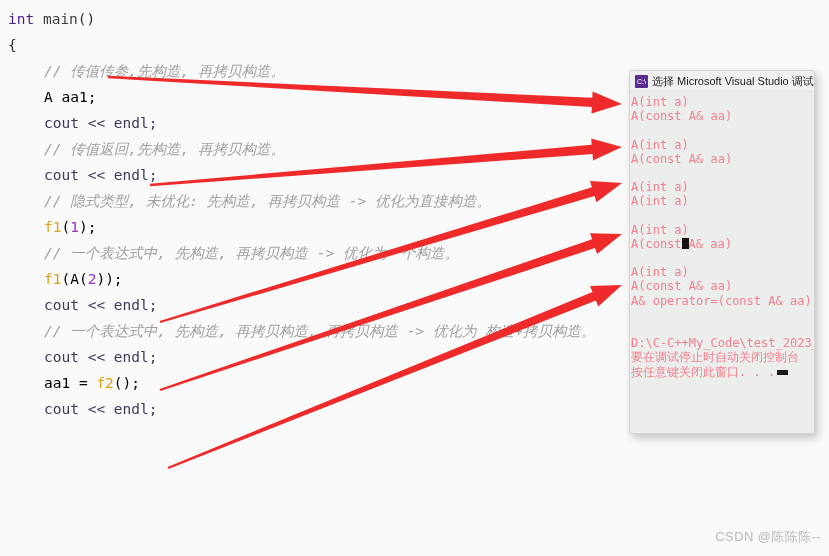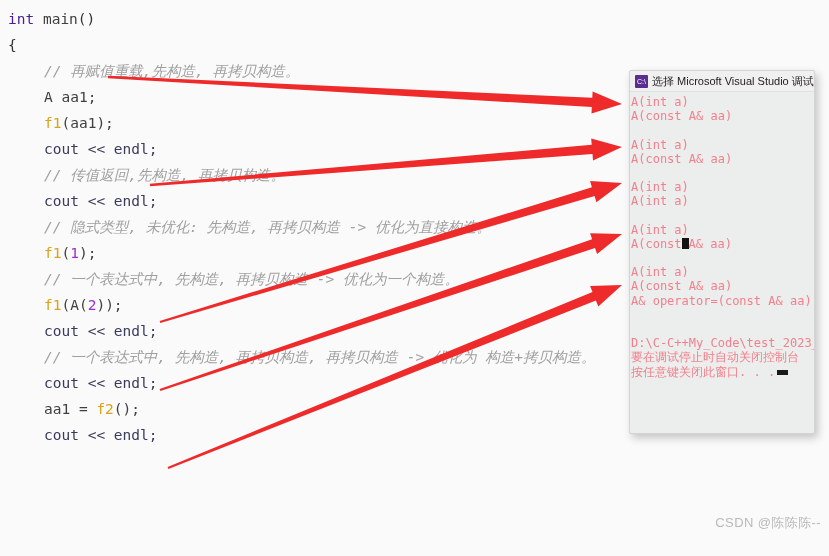--- a/index.html
+++ b/index.html
@@ -27,21 +27,21 @@
   }
   .ind1 { padding-left: 36px; }
   .ind0 { padding-left: 0px; }
 
   .kw      { color: #4c1d95; }      
   .fn      { color: #404040; }      
   .punc    { color: #333; }
   .cmt     { color: #a0a0a0; font-style: italic; }
   .call    { color: #d9a21b; }      
   .num     { color: #9b30c9; }
-  .ident   { color: #404040; }
+  .ident   { color: #000000; }
   .strm    { color: #3a3a5c; }
 
   
   #arrows {
     position: absolute; left:0; top:0; width:829px; height:556px;
     pointer-events: none;
   }
 
   
   #console-window {
@@ -101,36 +101,35 @@
     display: inline-block;
     width: 11px; height: 5px;
     background: #1a1a1a;
     vertical-align: 1px;
     margin-left: 2px;
   }
 
   
   #watermark {
     position: absolute;
-    right: 8px; bottom: 24px;
+    right: 8px; bottom: 10px;
     font-family: "Liberation Sans", sans-serif;
     font-size: 13px;
     color: #b9b9b9;
     letter-spacing: 0.4px;
   }
 </style>
 </head>
 <body>
 
 <div id="code-pane">
     <div class="code-line ind0"><span class="kw">int </span><span class="fn">main</span><span class="punc">()</span></div>
     <div class="code-line ind0"><span class="punc">{</span></div>
-    <div class="code-line ind1"><span class="cmt">// 再赋值重载,先构造, 再拷贝构造。</span></div>
+    <div class="code-line ind1"><span class="cmt">// 传值传参,先构造, 再拷贝构造。</span></div>
     <div class="code-line ind1"><span class="ident">A aa1;</span></div>
-    <div class="code-line ind1"><span class="call">f1</span><span class="ident">(aa1);</span></div>
     <div class="code-line ind1"><span class="strm">cout &lt;&lt; endl;</span></div>
     <div class="code-line ind1"><span class="cmt">// 传值返回,先构造, 再拷贝构造。</span></div>
     <div class="code-line ind1"><span class="strm">cout &lt;&lt; endl;</span></div>
     <div class="code-line ind1"><span class="cmt">// 隐式类型, 未优化: 先构造, 再拷贝构造 -&gt; 优化为直接构造。</span></div>
     <div class="code-line ind1"><span class="call">f1</span><span class="ident">(</span><span class="num">1</span><span class="ident">);</span></div>
     <div class="code-line ind1"><span class="cmt">// 一个表达式中, 先构造, 再拷贝构造 -&gt; 优化为一个构造。</span></div>
     <div class="code-line ind1"><span class="call">f1</span><span class="ident">(A(</span><span class="num">2</span><span class="ident">));</span></div>
     <div class="code-line ind1"><span class="strm">cout &lt;&lt; endl;</span></div>
     <div class="code-line ind1"><span class="cmt">// 一个表达式中, 先构造, 再拷贝构造, 再拷贝构造 -&gt; 优化为 构造+拷贝构造。</span></div>
     <div class="code-line ind1"><span class="strm">cout &lt;&lt; endl;</span></div>

